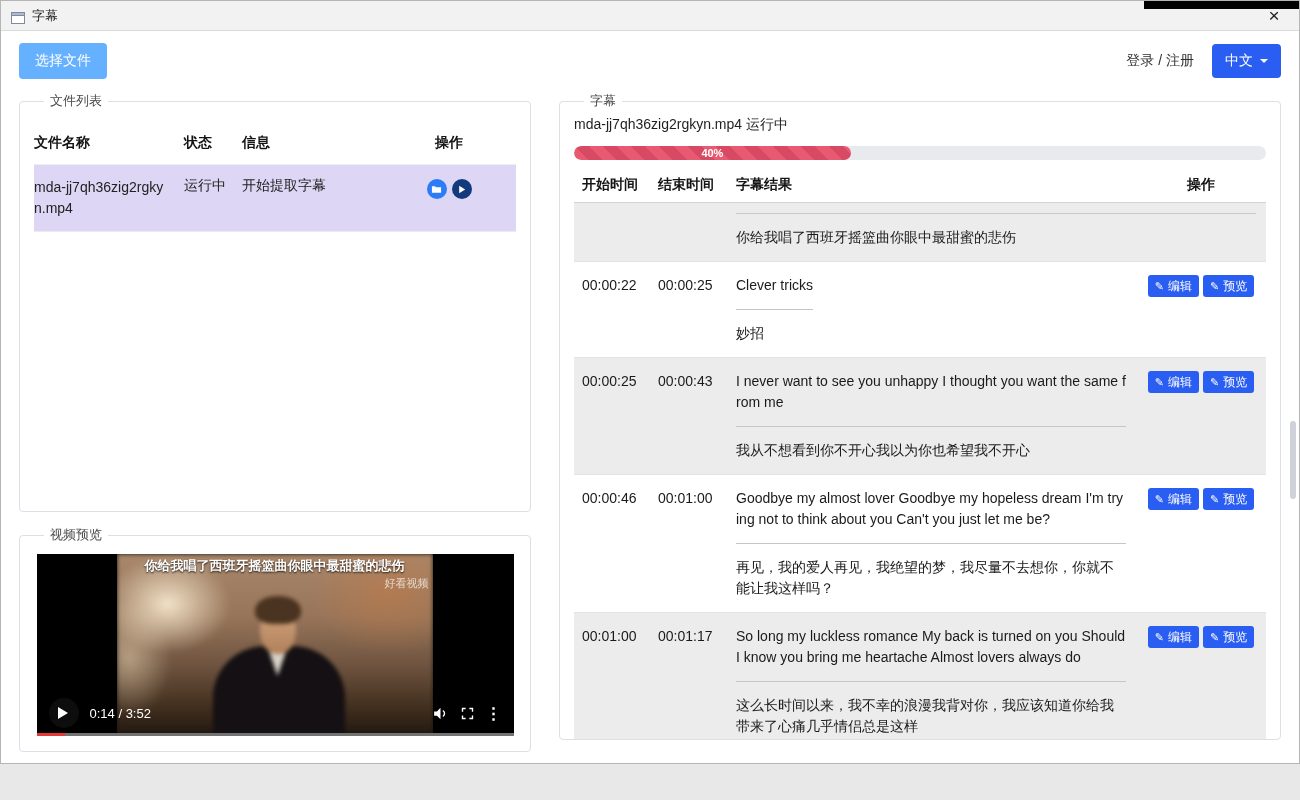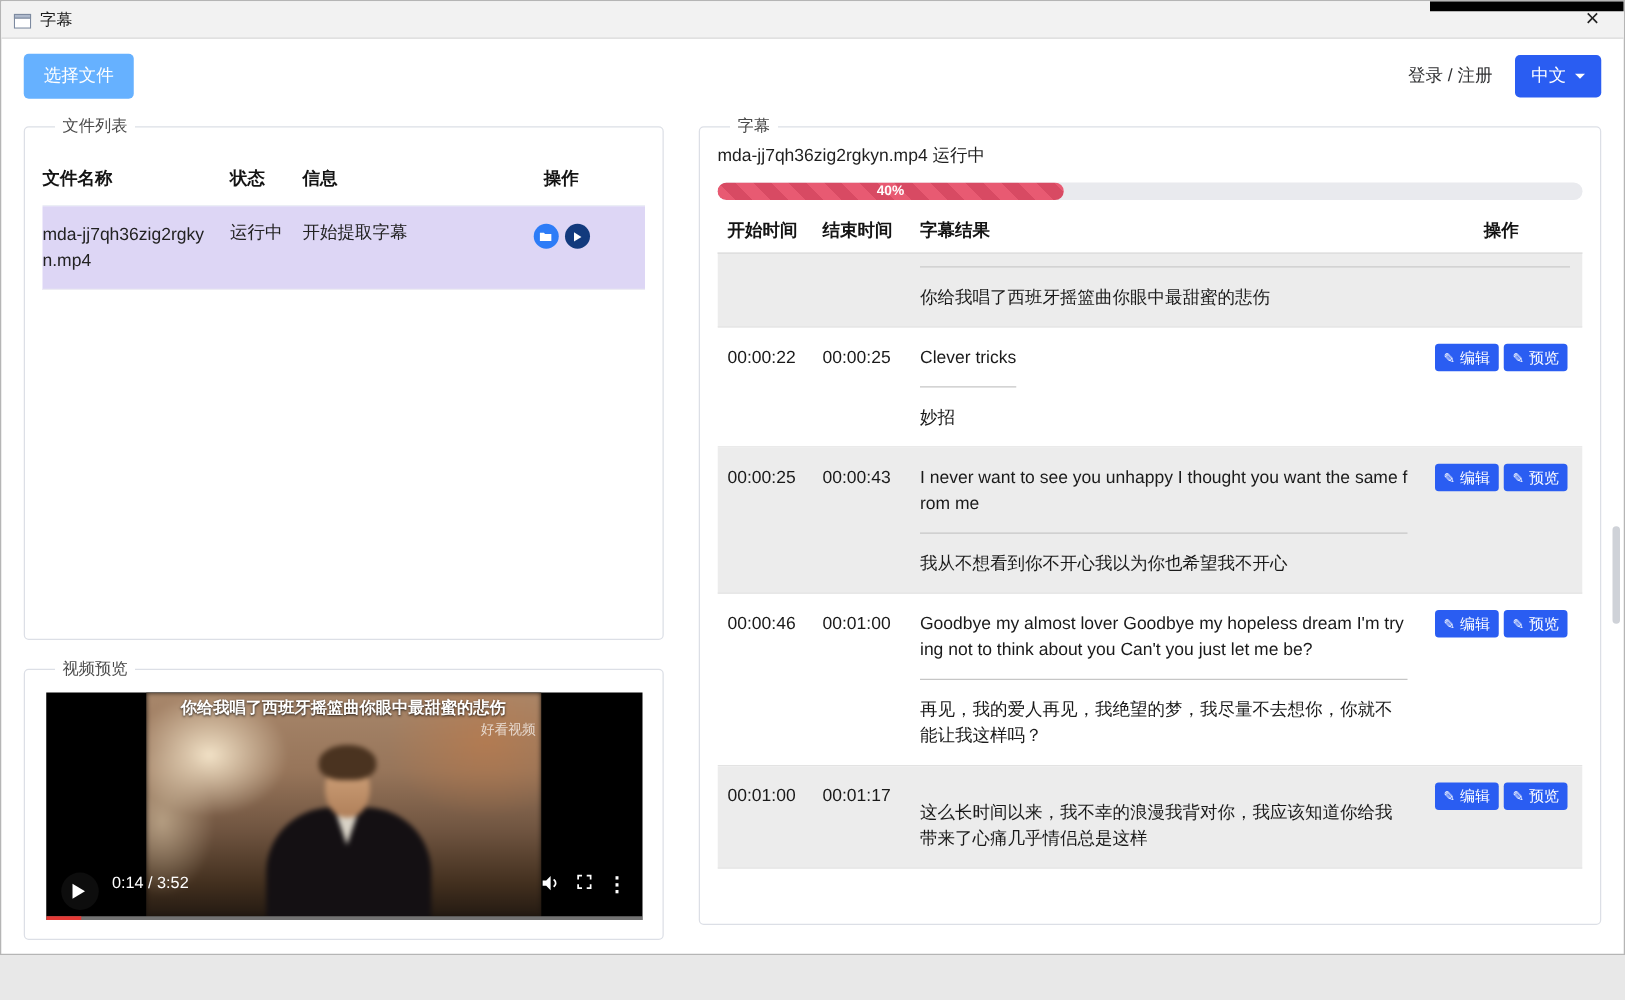--- a/index.html
+++ b/index.html
@@ -67,21 +67,21 @@
       linear-gradient(180deg,#a8876b 0%, #97755a 35%, #6f5440 62%, #43301f 85%, #241a12 100%); }
   .suit { position:absolute; left:96px; top:92px; width:132px; height:92px; background:#141013; border-radius:52px 52px 0 0; }
   .shirt { position:absolute; left:152px; top:96px; width:18px; height:26px; background:#d8d2c6;
            clip-path:polygon(0 0,100% 0,50% 100%); }
   .hair { position:absolute; left:138px; top:42px; width:46px; height:28px; background:#4a3320; border-radius:50% 50% 40% 40%; }
   .face { position:absolute; left:143px; top:54px; width:36px; height:46px;
           background:linear-gradient(#d2a57d,#b0805a); border-radius:50%/55%; }
   .subtitle-overlay { position:absolute; top:4px; left:0; right:0; text-align:center; color:#fff;
           font-size:13px; font-weight:bold; text-shadow:0 1px 2px rgba(0,0,0,.85); z-index:4; line-height:1.3; }
   .watermark { position:absolute; top:22px; right:4px; color:rgba(255,255,255,.7); font-size:11px; z-index:4; }
-  .controls { position:absolute; left:12px; right:12px; bottom:8px; display:flex; align-items:flex-start;
+  .controls { position:absolute; left:12px; right:12px; bottom:8px; display:flex; align-items:center;
               gap:11px; color:#fff; font-size:13px; z-index:5; }
   .playbtn { width:30px; height:30px; border-radius:50%; background:rgba(18,18,18,.72);
              display:flex; align-items:center; justify-content:center; cursor:pointer; }
   .playbtn .tri { width:0; height:0; border:6px solid transparent; border-left:10px solid #fff; margin-left:5px; }
   .spacer { flex:1; }
   .ctl-icon { display:flex; align-items:center; cursor:pointer; }
   .kebab { font-size:16px; font-weight:bold; cursor:pointer; letter-spacing:0; }
   .vprogress { position:absolute; left:0; right:0; bottom:0; height:3px; background:rgba(255,255,255,.45); }
   .vfill { height:100%; width:6%; background:#e53935; }
 
@@ -309,20 +309,21 @@
         <span class="pencil">✎</span>
         <span>预览</span>
       </button>
     </span>
   </div>
 
   <div class="srow striped">
     <span class="scol-start">00:01:00</span>
     <span class="scol-end">00:01:17</span>
     <span class="stext">
+      <div class="en-wrap">So long my luckless romance My back is turned on you Should I know you bring me heartache Almost lovers always do</div>
       <div class="zh">这么长时间以来，我不幸的浪漫我背对你，我应该知道你给我带来了心痛几乎情侣总是这样</div>
     </span>
     <span class="row-actions">
       <button class="mini-btn">
         <span class="pencil">✎</span>
         <span>编辑</span>
       </button>
       <button class="mini-btn">
         <span class="pencil">✎</span>
         <span>预览</span>

